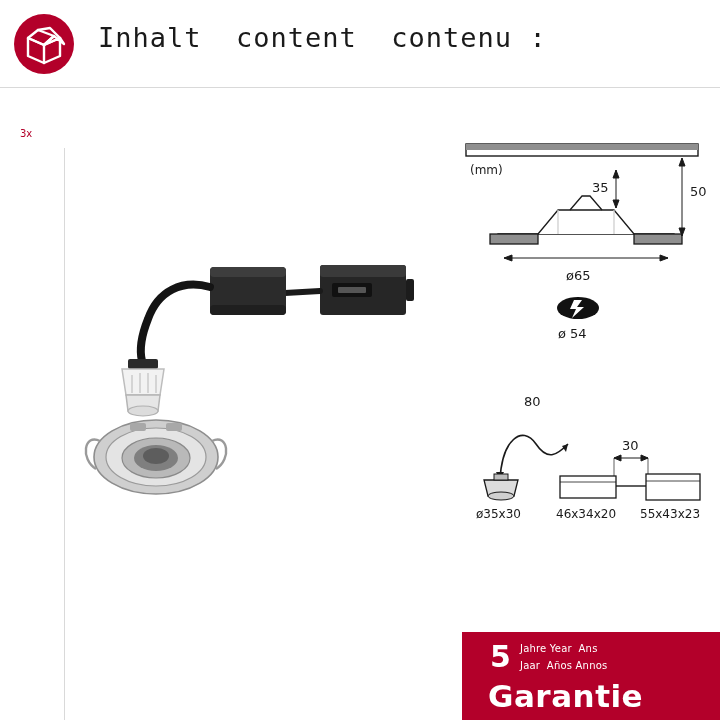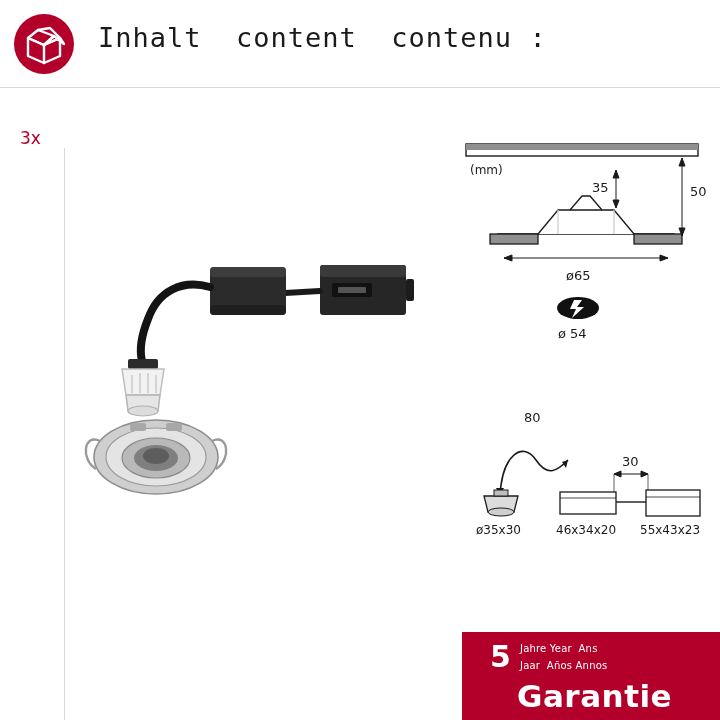--- a/index.html
+++ b/index.html
@@ -31,36 +31,36 @@
     font-family: "DejaVu Sans Mono", monospace;
     font-size: 27px;
     letter-spacing: 1px;
     color: #1a1a1a;
     white-space: pre;
   }
 
   
   #qty-label {
     position: absolute; left: 20px; top: 128px;
-    font-size: 17px; color: #b3002a;
+    font-size: 10px; color: #b3002a;
   }
   #left-divider {
     position: absolute; left: 64px; top: 148px;
     width: 1px; height: 572px;
     background: #d9d9d9;
   }
 
   
   #product-art {
     position: absolute; left: 70px; top: 235px; width: 375px; height: 290px;
   }
 
   
   #dim-top { position: absolute; left: 462px; top: 130px; width: 248px; height: 225px; text-align: center; }
-  #dim-bottom { position: absolute; left: 462px; top: 400px; width: 248px; height: 155px; }
+  #dim-bottom { position: absolute; left: 462px; top: 384px; width: 248px; height: 155px; }
 
   
   #guarantee {
     position: absolute; left: 462px; top: 632px; width: 258px; height: 88px;
     background: #b3002a;
     color: #ffffff;
     overflow: hidden;
   }
   #g-num {
     position: absolute; left: 28px; top: 10px;
@@ -69,21 +69,21 @@
   #g-line1 {
     position: absolute; left: 58px; top: 11px;
     font-size: 10px; letter-spacing: .2px; white-space: pre;
   }
   #g-line2 {
     position: absolute; left: 58px; top: 28px;
     font-size: 10px; letter-spacing: .2px; white-space: pre;
   }
   #g-big {
     position: absolute; left: 26px; top: 46px;
-    font-size: 31px; font-weight: bold; letter-spacing: .5px; margin-left: 29px;
+    font-size: 31px; font-weight: bold; letter-spacing: .5px;
   }
 
   text { font-family: "DejaVu Sans", sans-serif; }
 </style>
 </head>
 <body>
 
 <div id="header">
 
   <div id="box-logo">

